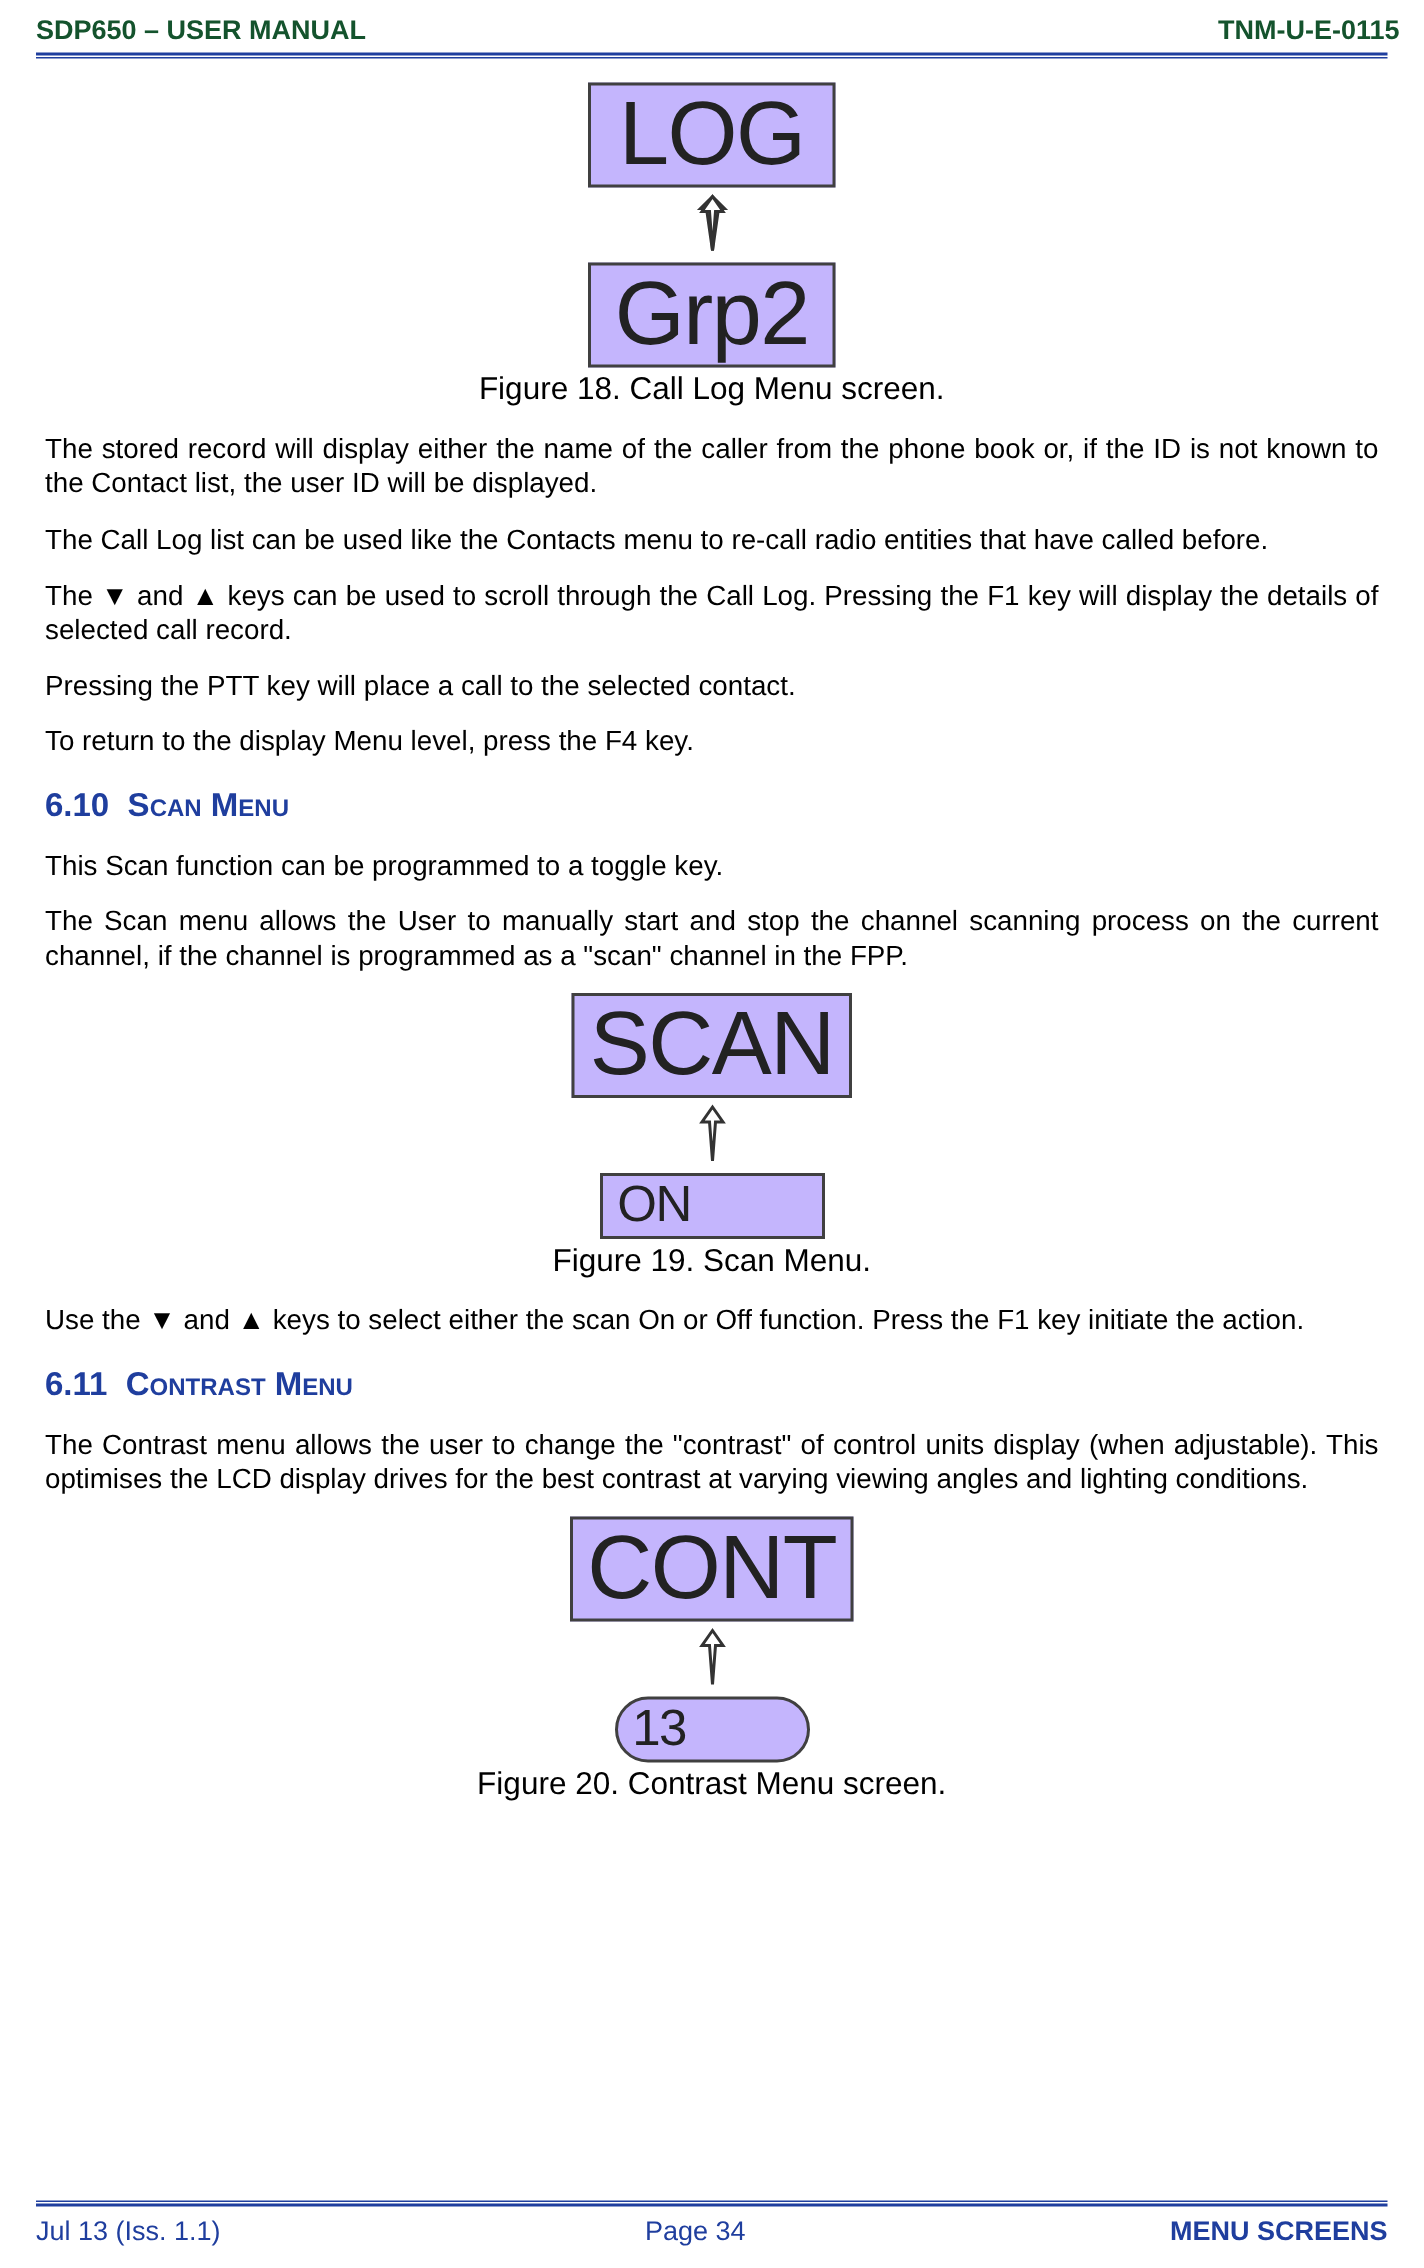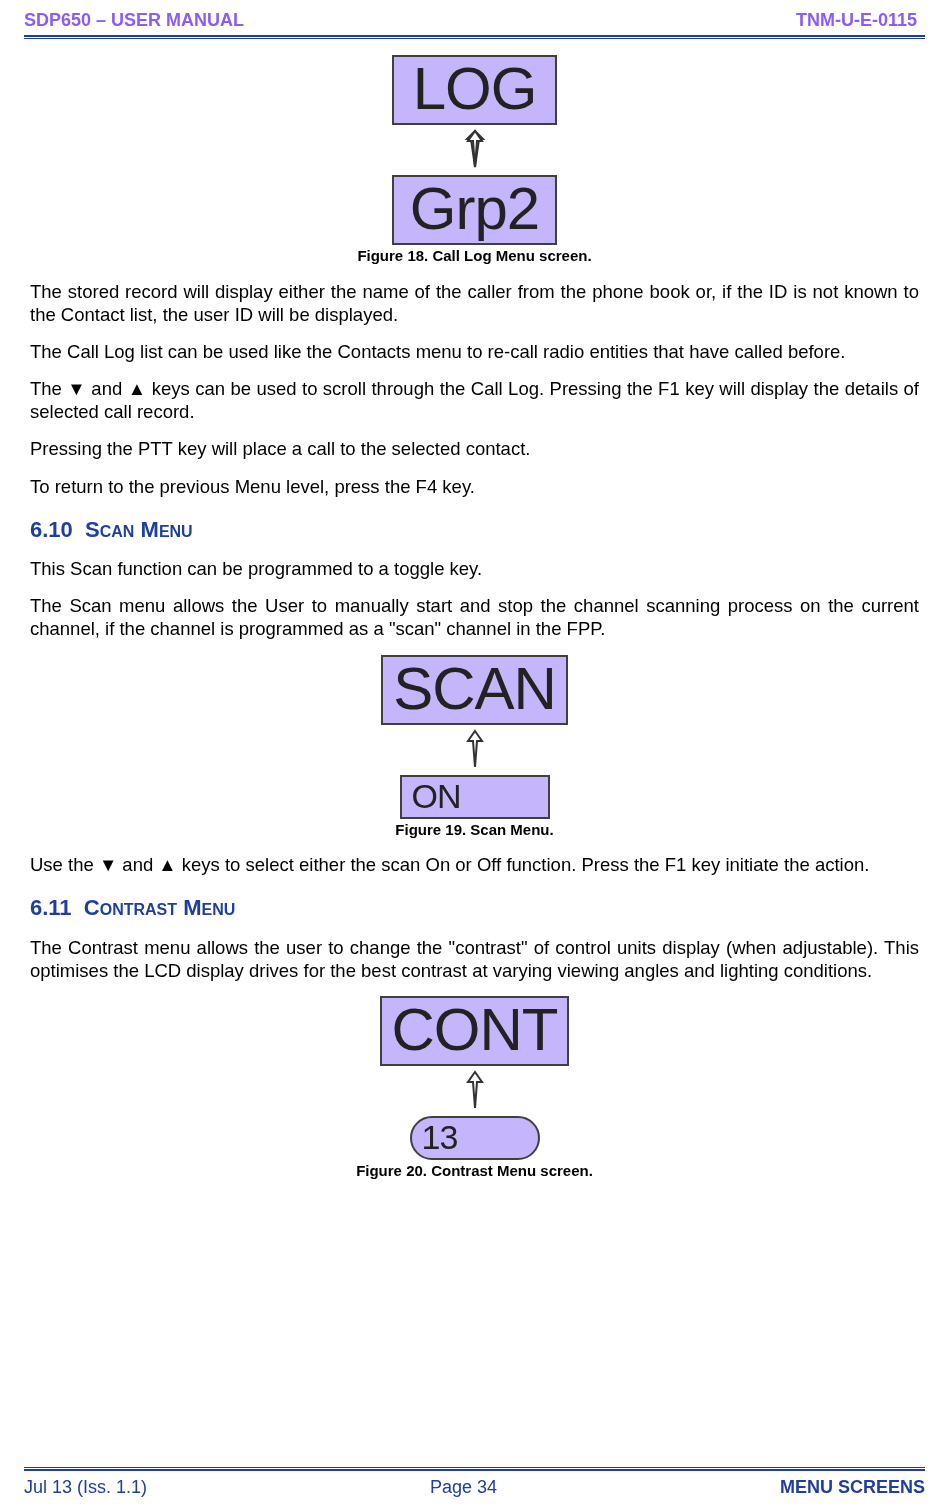--- a/index.html
+++ b/index.html
@@ -9,24 +9,24 @@
     height: 1512px;
     margin: 0 auto;
     background: #ffffff;
     color: #000000;
     position: relative;
     padding: 0;
   }
   .page-header {
     display: flex;
     justify-content: space-between;
-    padding: 10px 32px 4px 24px;
+    padding: 10px 16px 4px 24px;
     font-size: 18px;
     font-weight: bold;
-    color: #8b5cf6;
+    color: #14532d;
   }
   .header-rule-outer {
     margin: 0 24px;
     border-top: 2px solid #1f3e9e;
     padding-top: 1px;
   }
   .header-rule-inner {
     border-top: 1px solid #1f3e9e;
   }
   .content {
@@ -36,22 +36,22 @@
   }
   .content p {
     margin: 14px 0;
     text-align: justify;
   }
   .fig-wrap {
     text-align: center;
     margin-top: 6px;
   }
   .fig-caption {
-    font-weight: bold;
-    font-size: 15px;
+    font-weight: normal;
+    font-size: 21px;
     margin-top: 2px;
   }
   .lcd-box {
     display: inline-block;
     border: 2px solid #404040;
     background: #c4b5fd;
     padding: 2px 10px 4px 10px;
     font-family: "Arial Narrow", Arial, sans-serif;
     font-weight: 500;
     color: #222;
@@ -121,21 +121,21 @@
       <polygon points="15,2 22,12 17,12 15,38 13,12 8,12" fill="#fff" stroke="#333" stroke-width="2"></polygon>
     </svg>
     <div class="lcd-box lcd-large lcd-center">Grp2</div>
     <div class="fig-caption">Figure 18.  Call Log Menu screen.</div>
   </div>
 
   <p>The stored record will display either the name of the caller from the phone book or, if the ID is not known to the Contact list, the user ID will be displayed.</p>
   <p>The Call Log list can be used like the Contacts menu to re-call radio entities that have called before.</p>
   <p>The ▼ and ▲ keys can be used to scroll through the Call Log.  Pressing the F1 key will display the details of selected call record.</p>
   <p>Pressing the PTT key will place a call to the selected contact.</p>
-  <p>To return to the previous Menu level, press the F4 key.</p>
+  <p>To return to the display Menu level, press the F4 key.</p>
 
   <div class="section-heading">
     <span class="section-num">6.10</span>&nbsp;&nbsp;<span class="section-word-big">S</span><span class="section-word-small">CAN</span>
     <span class="section-word-big">M</span><span class="section-word-small">ENU</span>
   </div>
 
   <p>This Scan function can be programmed to a toggle key.</p>
   <p>The Scan menu allows the User to manually start and stop the channel scanning process on the current channel, if the channel is programmed as a "scan" channel in the FPP.</p>
 
   <div class="fig-wrap">

